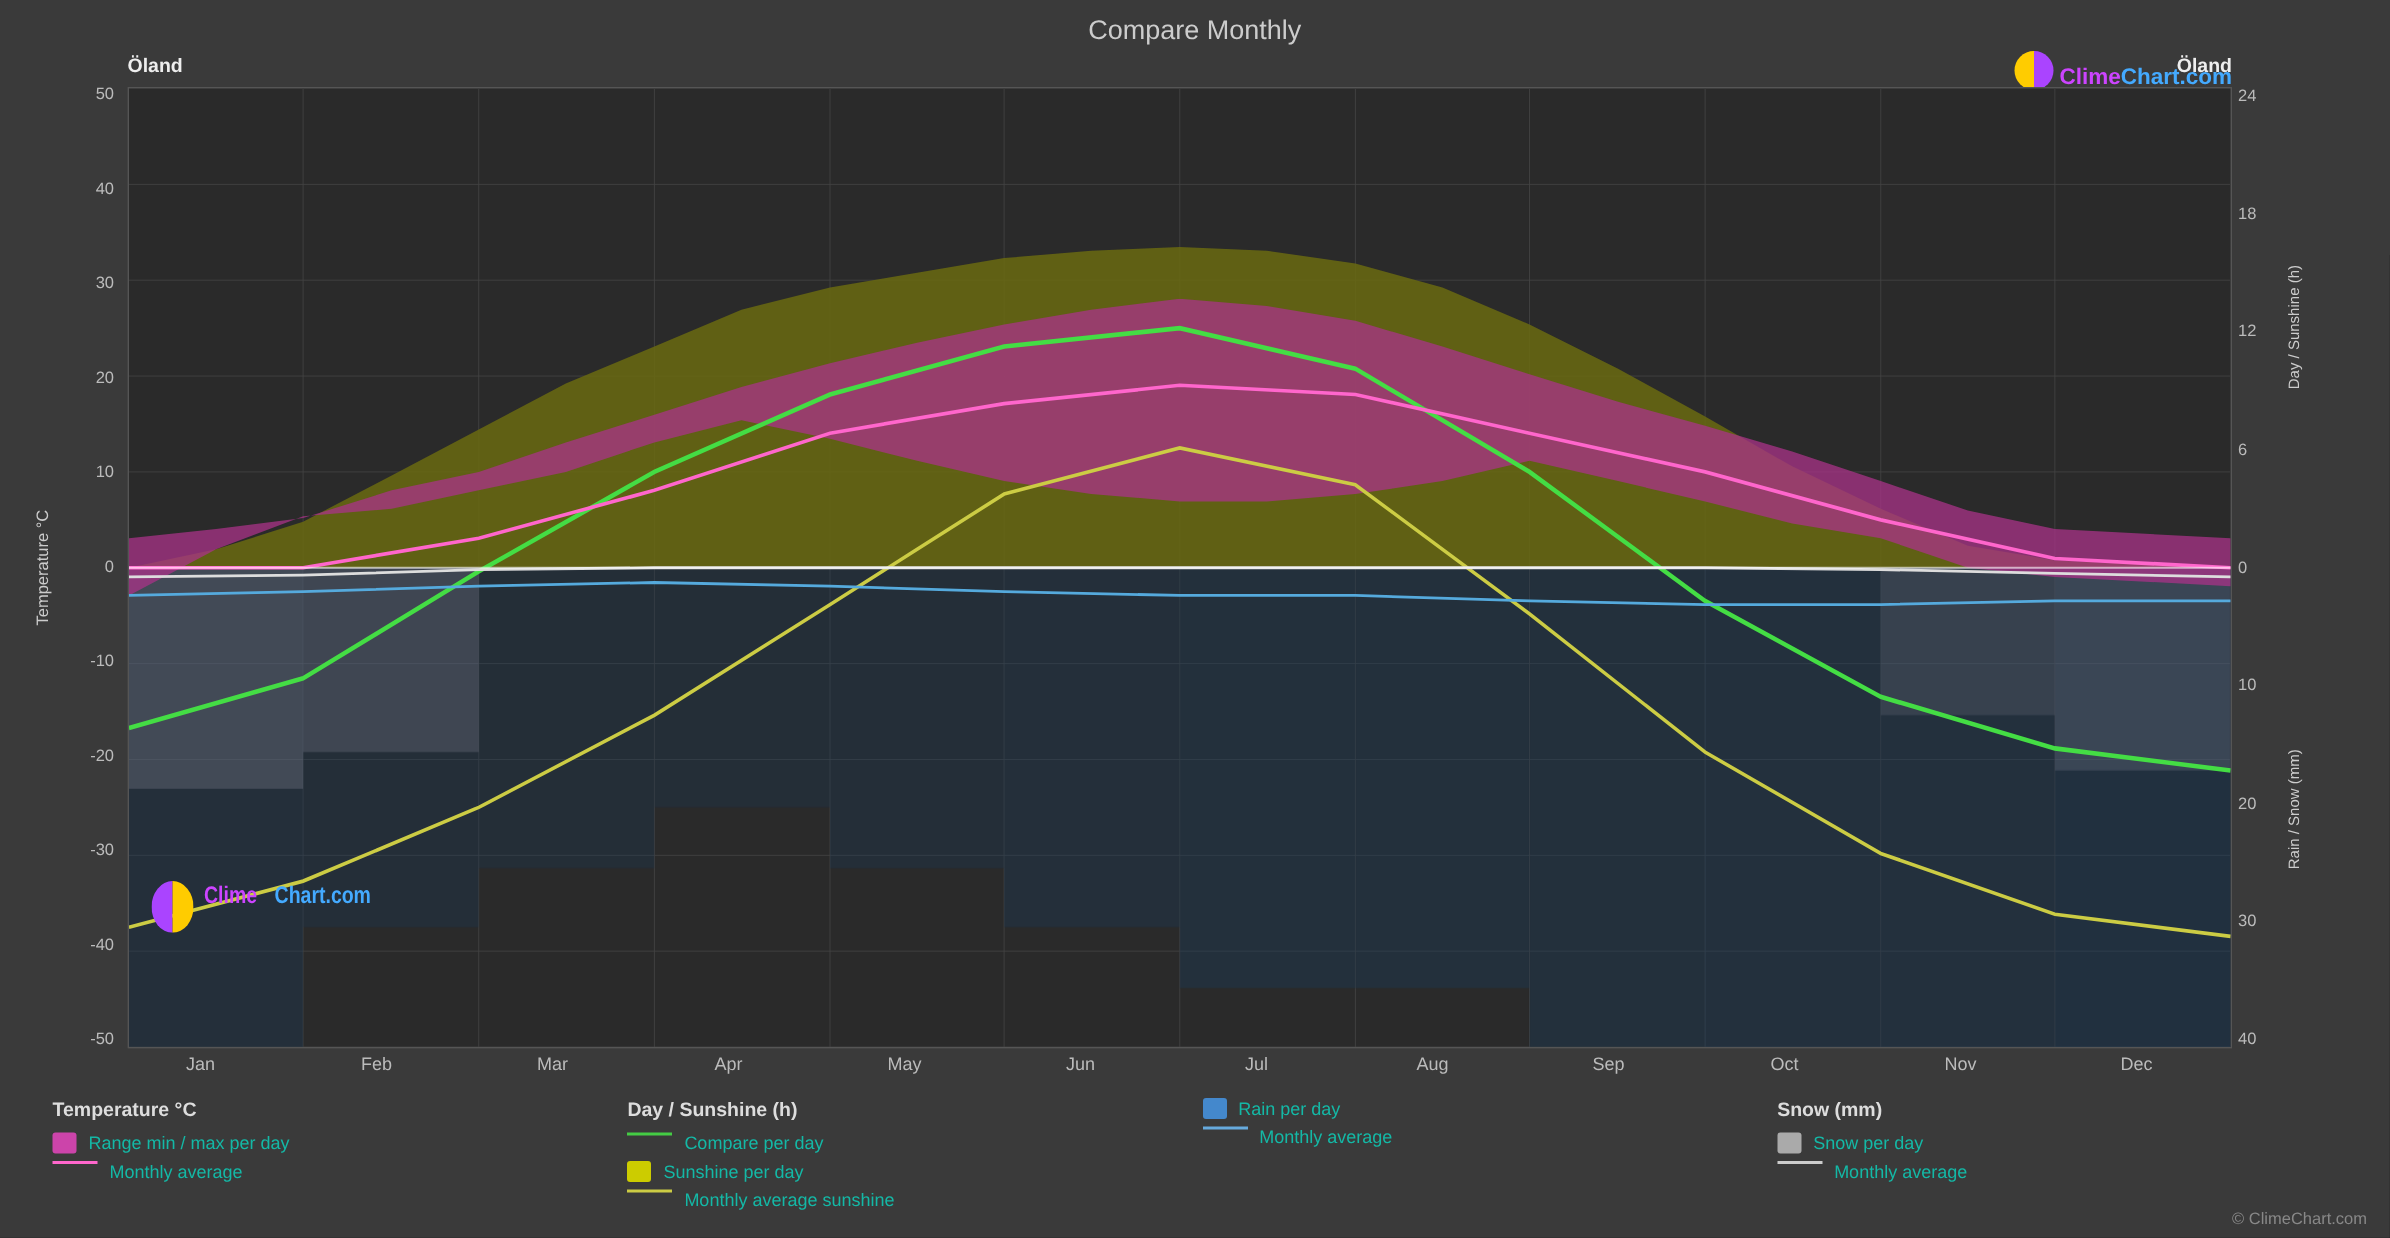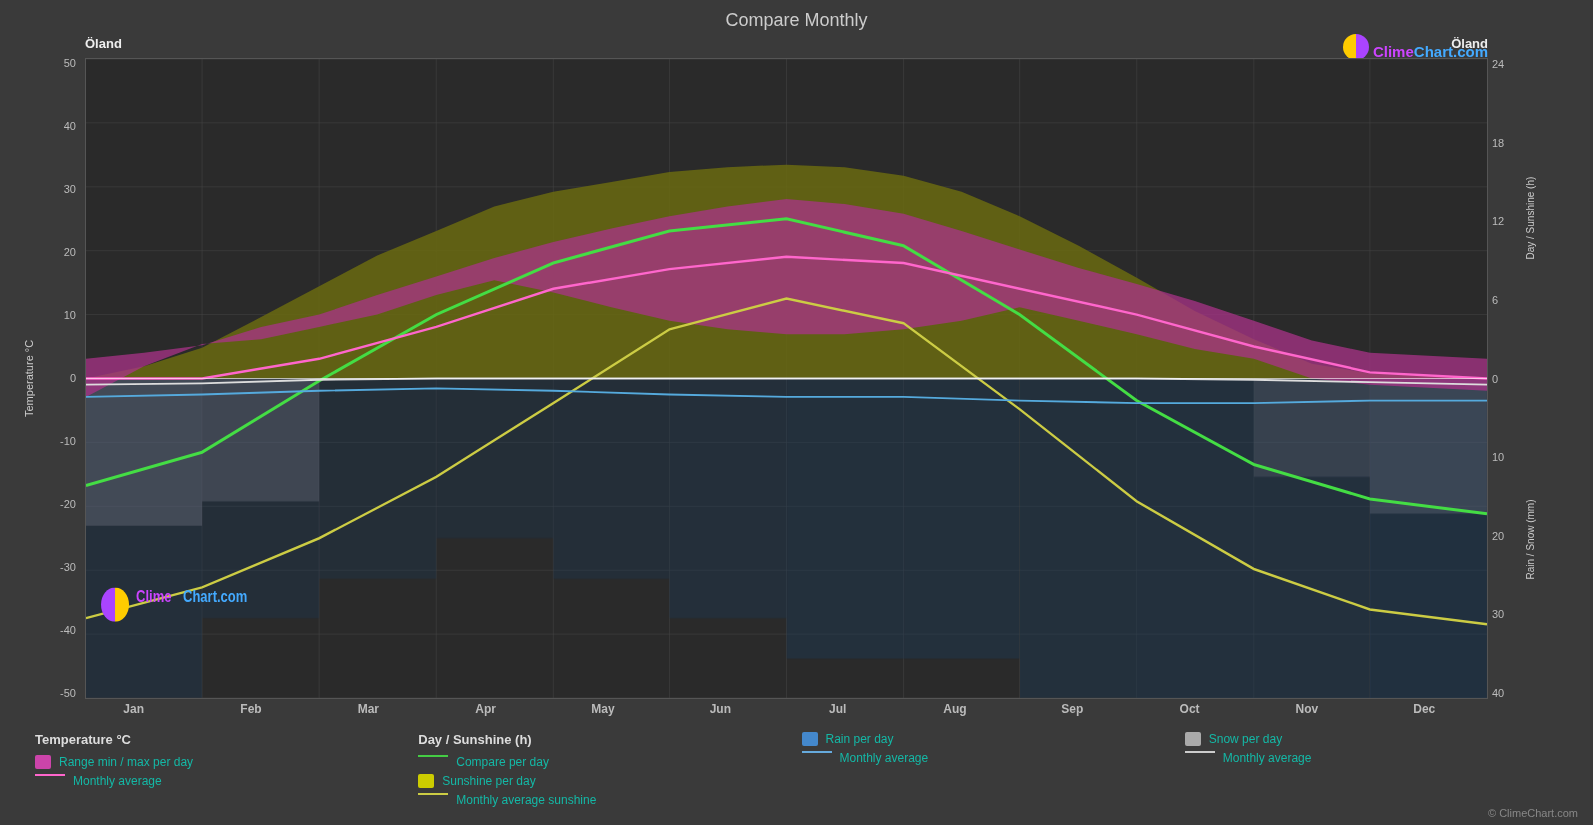--- a/index.html
+++ b/index.html
@@ -42,21 +42,20 @@
       width: 100%;
       height: 100%;
     }
     .x-axis {
       display: flex;
       flex-direction: row;
       margin-left: 55px;
       margin-right: 90px;
       justify-content: space-around;
       padding-top: 3px;
-      font-weight: bold;
     }
     .x-tick {
       font-size: 12px;
       color: #bbb;
       text-align: center;
       flex: 1;
     }
     .legend-area {
       display: flex;
       flex-direction: row;
@@ -359,20 +358,21 @@
         <div class="legend-swatch-rect" style="background:#4488cc;"></div>
         <span>Rain per day</span>
       </div>
       <div class="legend-item">
         <div class="legend-line" style="background:#66aadd;"></div>
         <span>Monthly average</span>
       </div>
     </div>
 
     <div class="legend-group">
+      <div class="legend-group-title">Snow (mm)</div>
       <div class="legend-item">
         <div class="legend-swatch-rect" style="background:#aaaaaa;"></div>
         <span>Snow per day</span>
       </div>
       <div class="legend-item">
         <div class="legend-line" style="background:#cccccc;"></div>
         <span>Monthly average</span>
       </div>
     </div>
 

